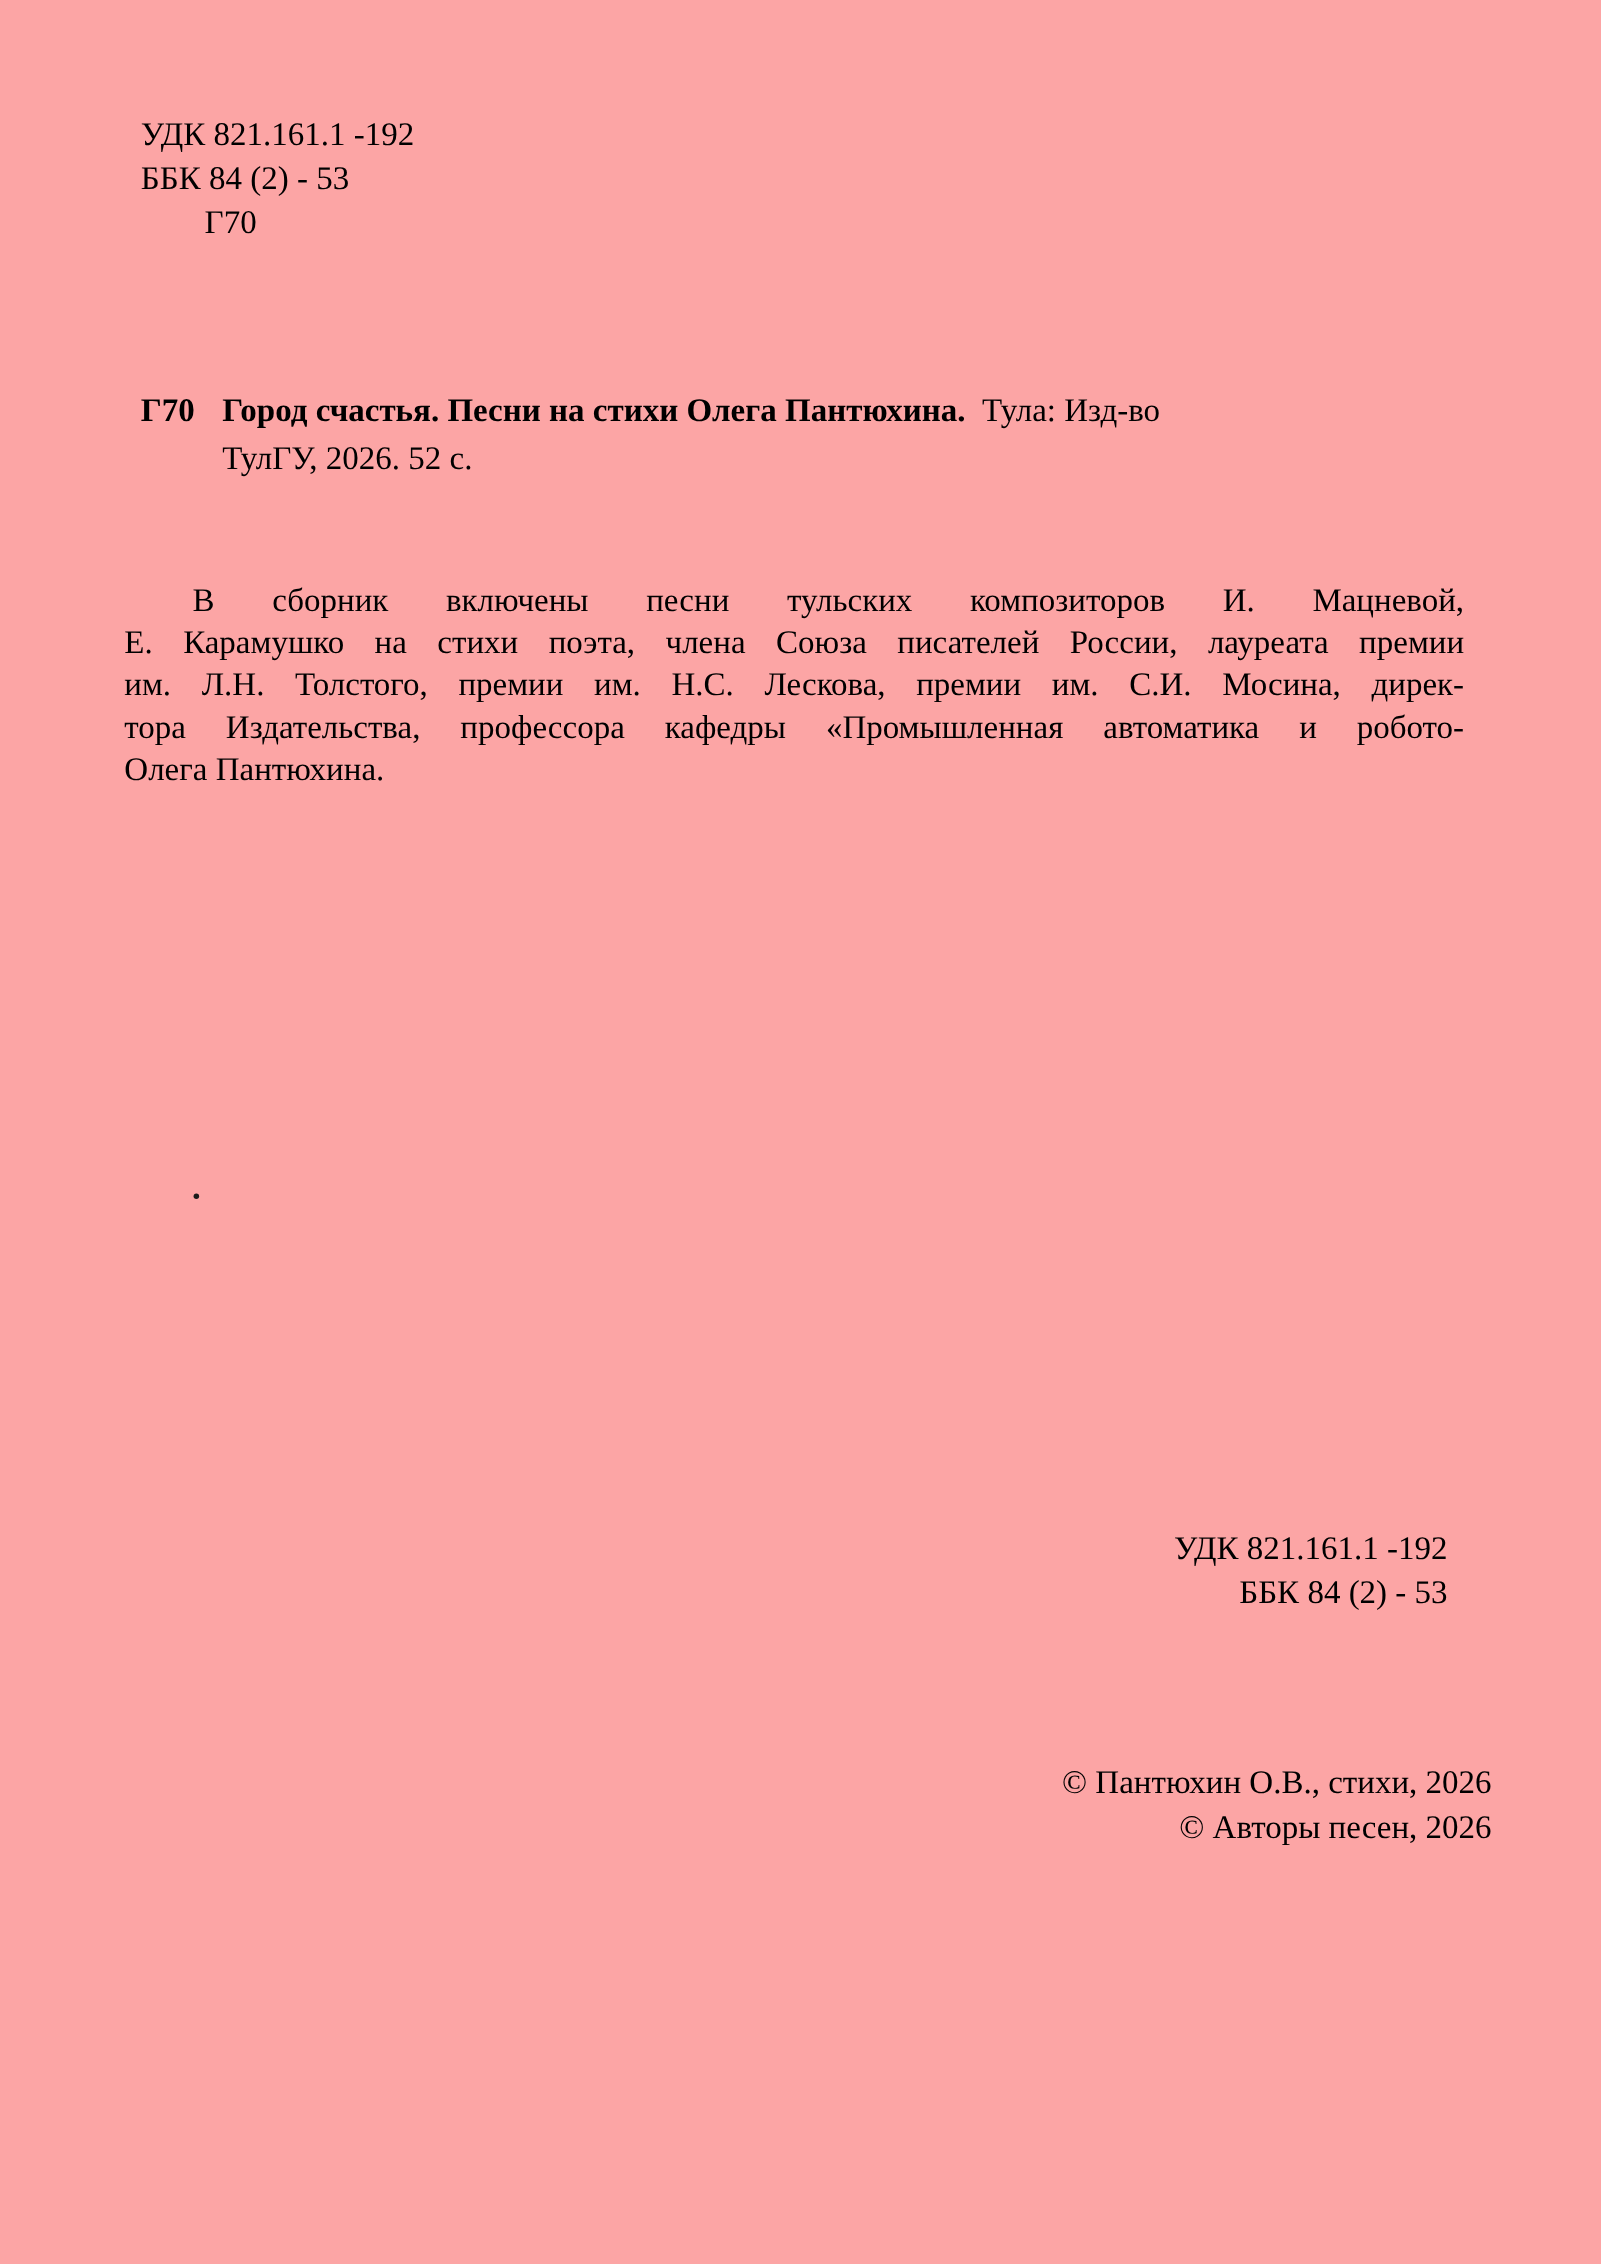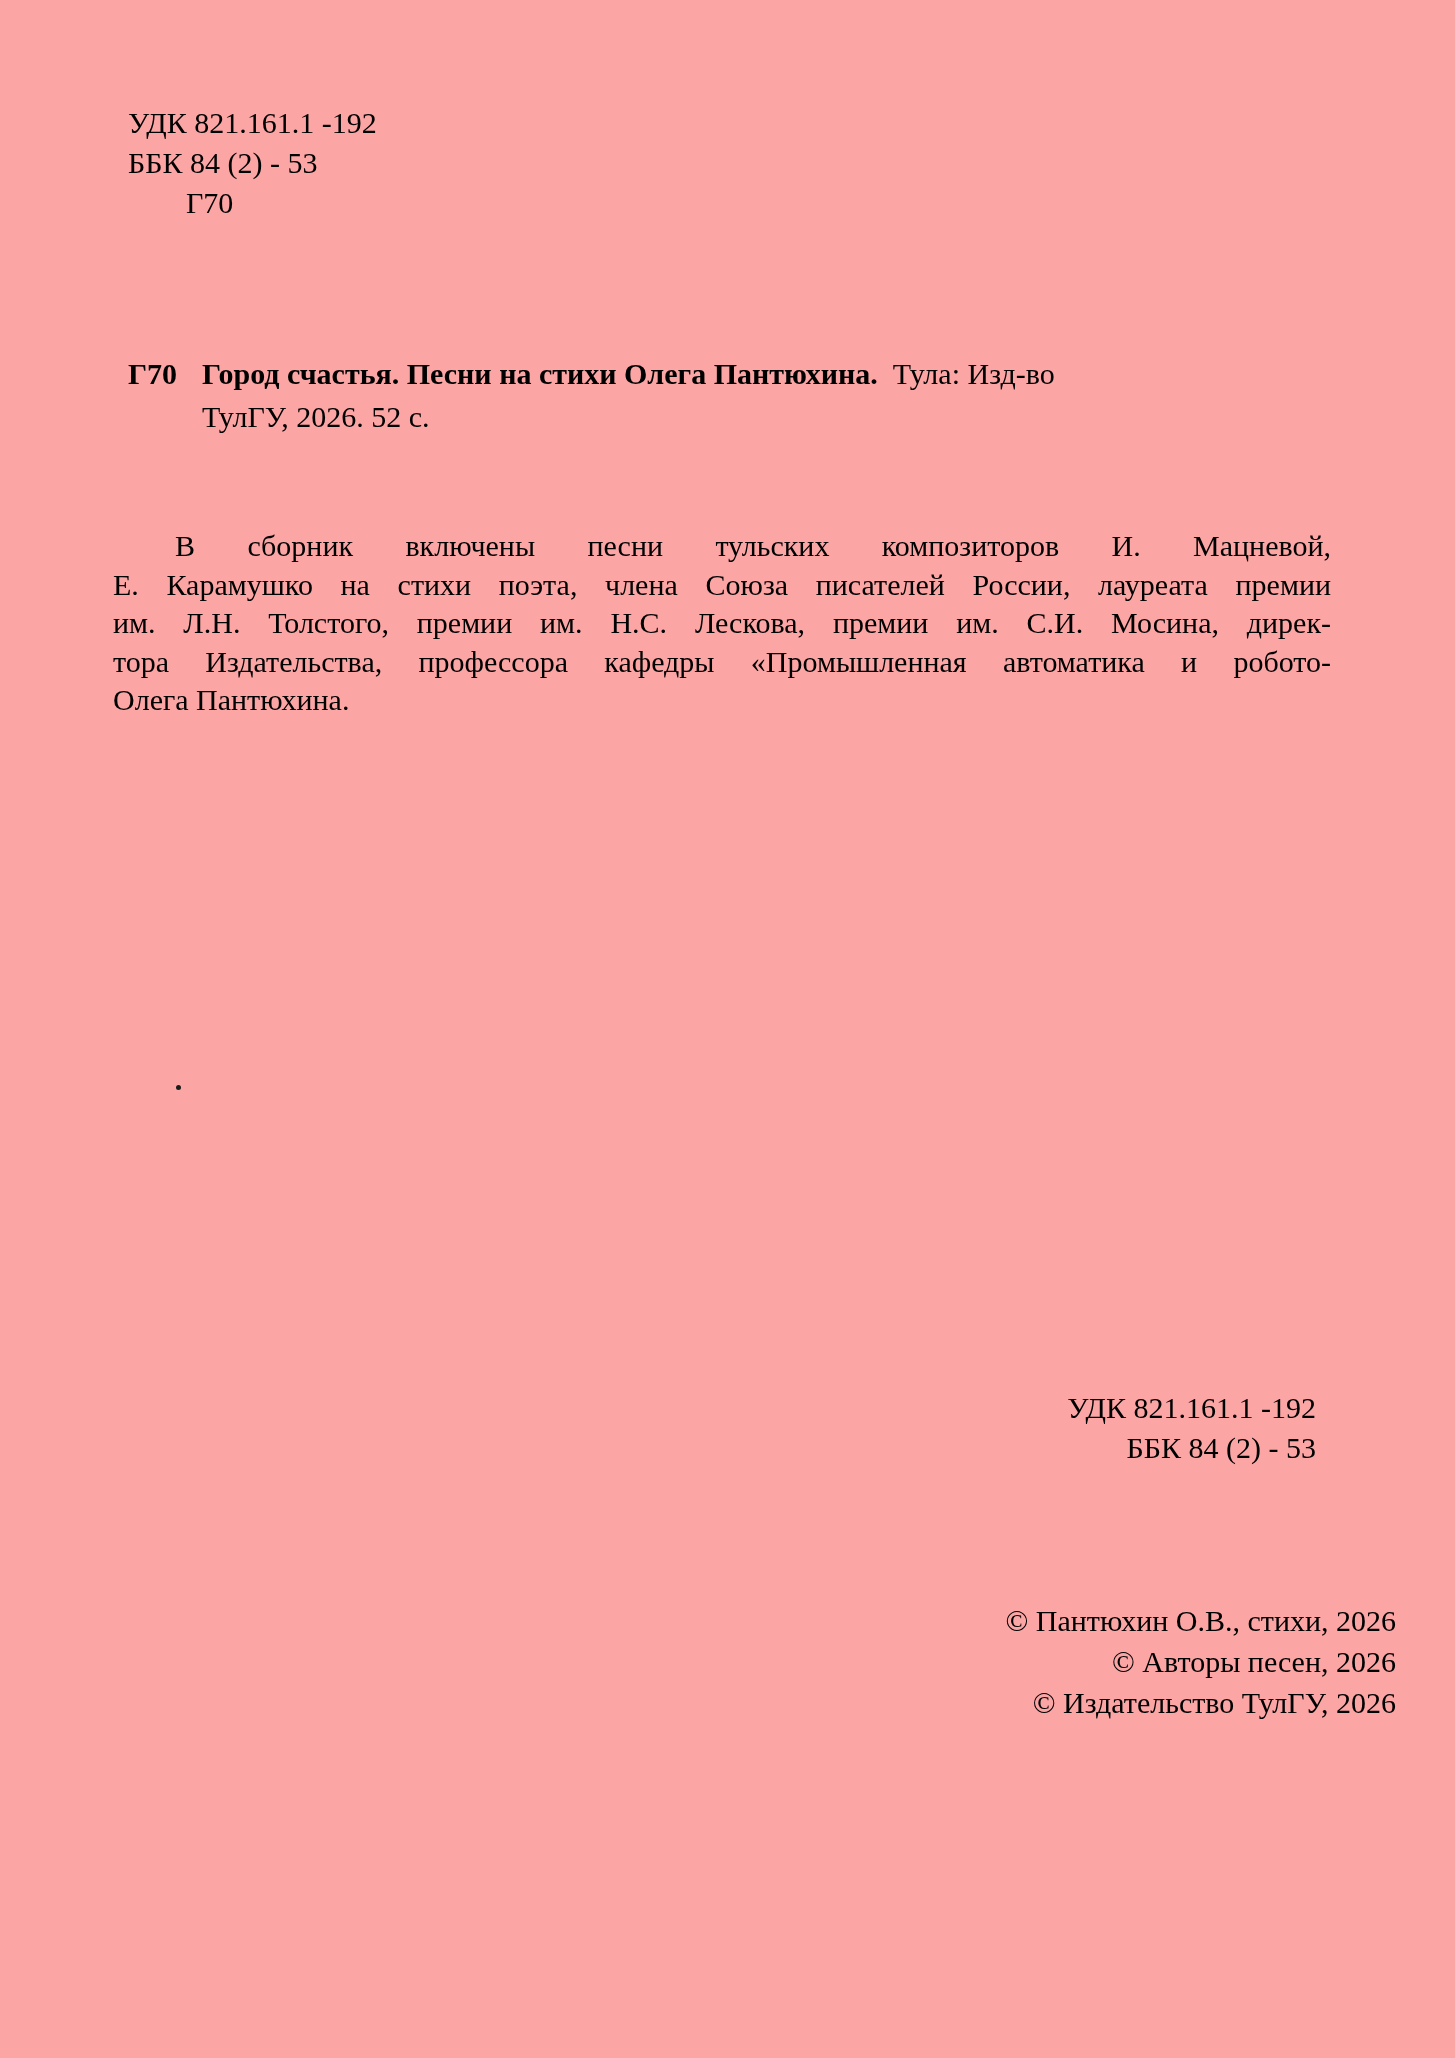--- a/index.html
+++ b/index.html
@@ -109,21 +109,21 @@
     line-height: 40px;
   }
   .udk-bottom span { display: block; }
 
   
   .copyright {
     position: absolute;
     left: 0;
     top: 1600px;
     width: 1455px;
-    padding-right: 59px;
+    padding-right: 99px;
     box-sizing: border-box;
     text-align: right;
     font-size: 30px;
     line-height: 41px;
   }
   .copyright span { display: block; }
 </style>
 </head>
 <body>
 
@@ -150,16 +150,15 @@
   <div class="artifact-dot"></div>
 
   <div class="udk-bottom">
     <span>УДК 821.161.1 -192</span>
     <span>ББК 84 (2) - 53</span>
   </div>
 
   <div class="copyright">
     <span>© Пантюхин О.В., стихи, 2026</span>
     <span>© Авторы песен, 2026</span>
-    <span>© Издательство ТулГУ, 2026</span>
   </div>
 
 </div>
 
 </body></html>

